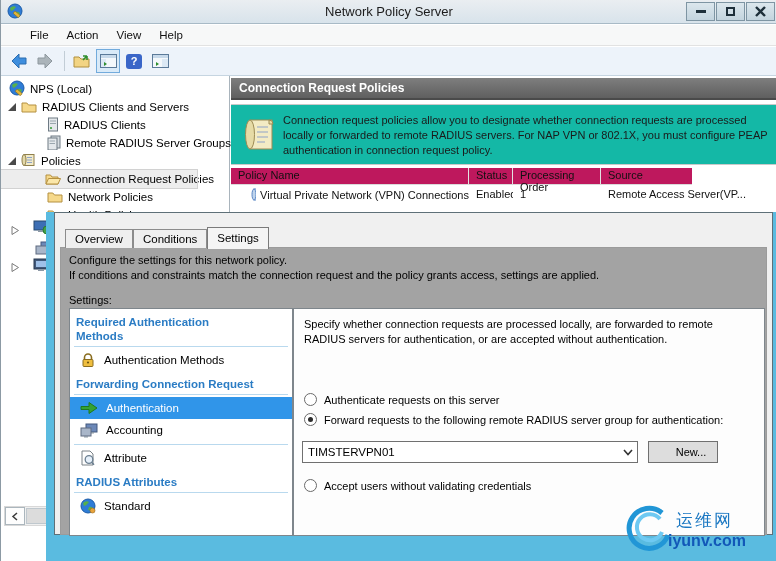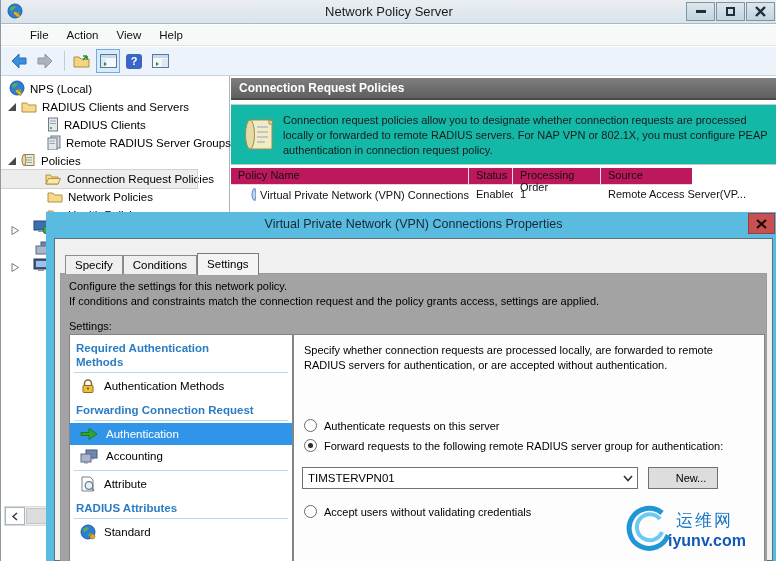--- a/index.html
+++ b/index.html
@@ -402,31 +402,23 @@
           </svg>
         <span class="lbl">Virtual Private Network (VPN) Connections</span>
       </div>
       <div class="gr-cell c2">Enabled</div>
       <div class="gr-cell c3">1</div>
       <div class="gr-cell c4">Remote Access Server(VP...</div>
     </div>
   </div>
 
   <div class="dialog">
-    <div class="dlg-titlebar">
-      <div class="dlg-title">Virtual Private Network (VPN) Connections Properties</div>
-      <div class="dlg-close">
-        <svg width="11" height="10">
-            <path d="M1 1 L10 9 M10 1 L1 9" stroke="#240808" stroke-width="2.2"></path>
-          </svg>
-      </div>
-    </div>
     <div class="dlg-content">
       <div class="tabs">
-        <div class="tab">Specify</div>
+        <div class="tab">Overview</div>
         <div class="tab">Conditions</div>
         <div class="tab active">Settings</div>
       </div>
       <div class="tab-panel">
         <div class="intro1">Configure the settings for this network policy.</div>
         <div class="intro2">If conditions and constraints match the connection request and the policy grants access, settings are applied.</div>
         <div class="settings-label">Settings:</div>
 
         <div class="settings-list">
           <div class="sl-heading">Required Authentication Methods</div>

